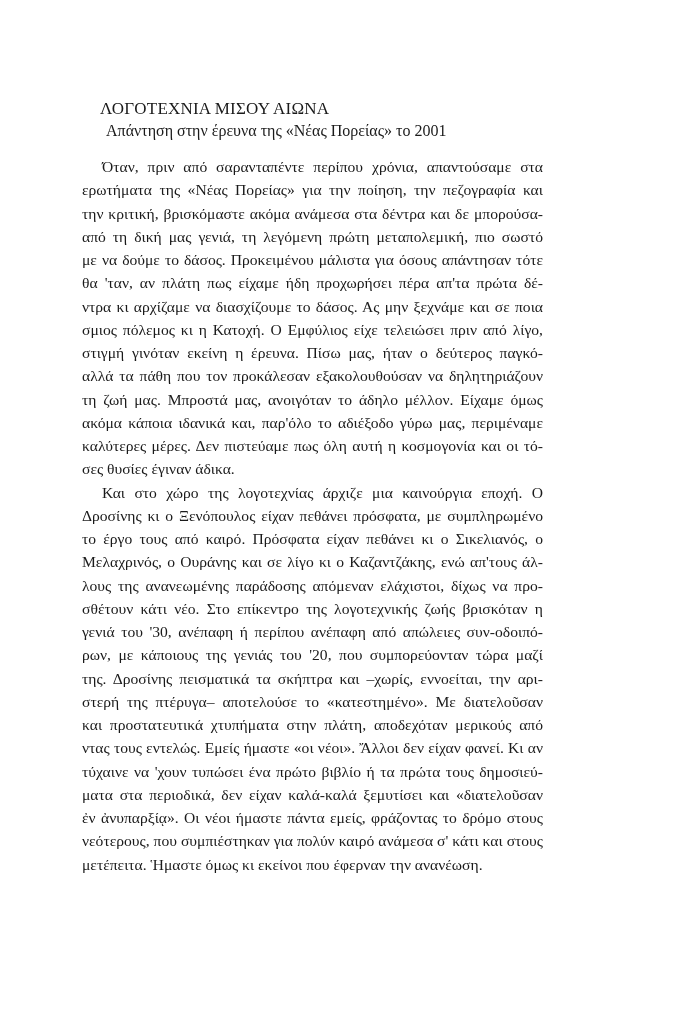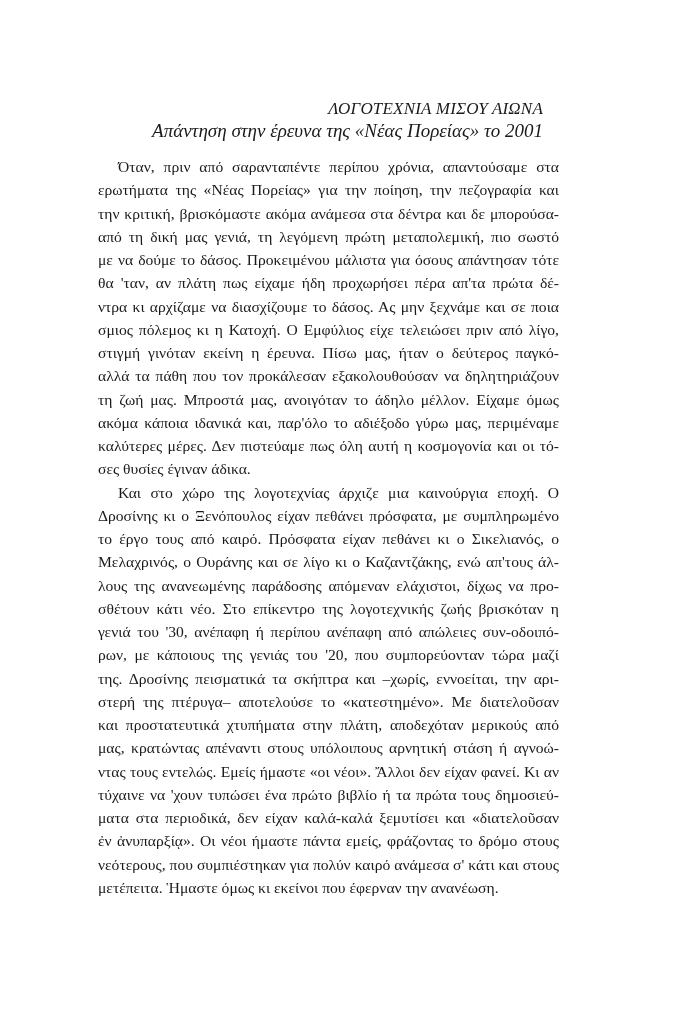--- a/index.html
+++ b/index.html
@@ -19,42 +19,41 @@
     position: absolute;
     left: 0; top: 0;
     width: 685px; height: 1024px;
     background: #ffffff;
   }
   .header {
     position: absolute;
     left: 82px;
     width: 461px;
     top: 98px;
-    text-align: right;
-    font-style: italic;
+    text-align: left;
   }
   .title {
     font-family: "Liberation Serif", serif;
     font-size: 17px;
     letter-spacing: 0.2px;
     line-height: 22px;
     margin: 0;
     font-weight: normal;
     padding-left: 18px;
   }
   .subtitle {
     font-family: "Liberation Serif", serif;
-    font-size: 19px;
+    font-size: 16px;
     line-height: 22px;
     margin: 0;
     padding-left: 24px;
   }
   .body-text {
     position: absolute;
-    left: 98px;
+    left: 82px;
     top: 155px;
     width: 461px;
   }
   .line {
     display: block;
     font-family: "Liberation Serif", serif;
     font-size: 15.6px;
     line-height: 23.25px;
     height: 23.25px;
     white-space: nowrap;
@@ -101,21 +100,20 @@
       <span class="line">Δροσίνης κι ο Ξενόπουλος είχαν πεθάνει πρόσφατα, με συμπληρωμένο</span>
       <span class="line">το έργο τους από καιρό. Πρόσφατα είχαν πεθάνει κι ο Σικελιανός, ο</span>
       <span class="line">Μελαχρινός, ο Ουράνης και σε λίγο κι ο Καζαντζάκης, ενώ απ'τους άλ-</span>
       <span class="line">λους της ανανεωμένης παράδοσης απόμεναν ελάχιστοι, δίχως να προ-</span>
       <span class="line">σθέτουν κάτι νέο. Στο επίκεντρο της λογοτεχνικής ζωής βρισκόταν η</span>
       <span class="line">γενιά του '30, ανέπαφη ή περίπου ανέπαφη από απώλειες συν-οδοιπό-</span>
       <span class="line">ρων, με κάποιους της γενιάς του '20, που συμπορεύονταν τώρα μαζί</span>
       <span class="line">της. Δροσίνης πεισματικά τα σκήπτρα και –χωρίς, εννοείται, την αρι-</span>
       <span class="line">στερή της πτέρυγα– αποτελούσε το «κατεστημένο». Με διατελοῦσαν</span>
       <span class="line">και προστατευτικά χτυπήματα στην πλάτη, αποδεχόταν μερικούς από</span>
-      <span class="line">μας, κρατώντας απέναντι στους υπόλοιπους αρνητική στάση ή αγνοώ-</span>
       <span class="line">ντας τους εντελώς. Εμείς ήμαστε «οι νέοι». Ἄλλοι δεν είχαν φανεί. Κι αν</span>
       <span class="line">τύχαινε να 'χουν τυπώσει ένα πρώτο βιβλίο ή τα πρώτα τους δημοσιεύ-</span>
       <span class="line">ματα στα περιοδικά, δεν είχαν καλά-καλά ξεμυτίσει και «διατελοῦσαν</span>
       <span class="line">ἐν ἀνυπαρξίᾳ». Οι νέοι ήμαστε πάντα εμείς, φράζοντας το δρόμο στους</span>
       <span class="line">νεότερους, που συμπιέστηκαν για πολύν καιρό ανάμεσα σ' κάτι και στους</span>
       <span class="line last">μετέπειτα. Ἡμαστε όμως κι εκείνοι που έφερναν την ανανέωση.</span>
     </div>
   </div>
 
 </div>

